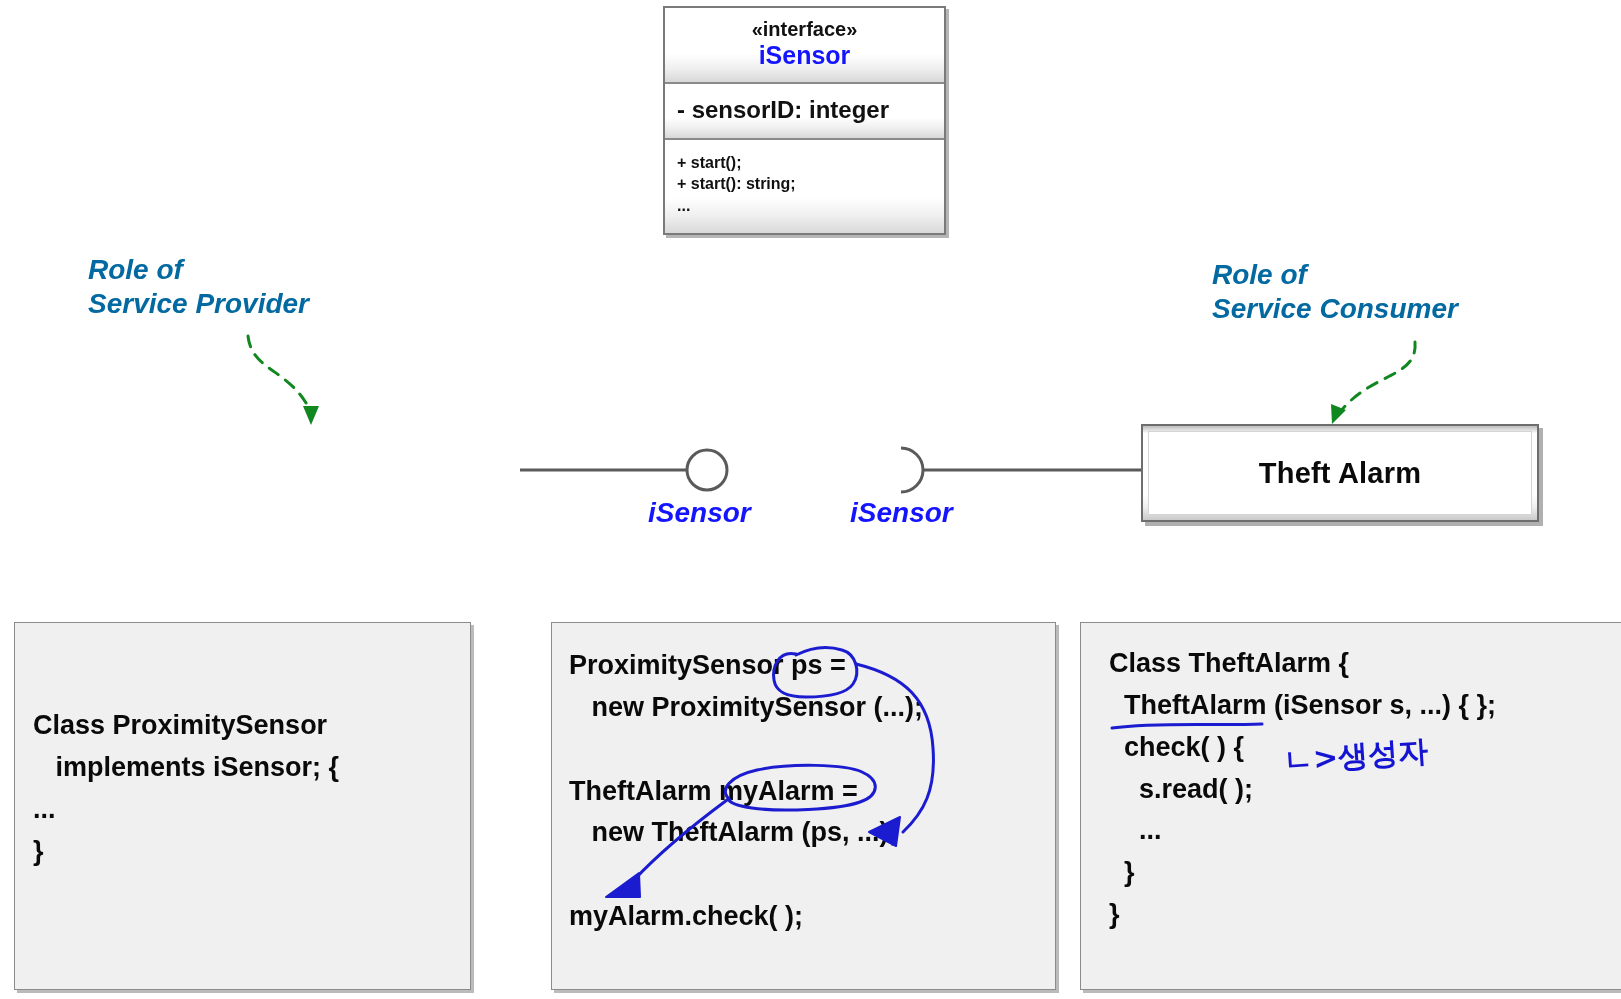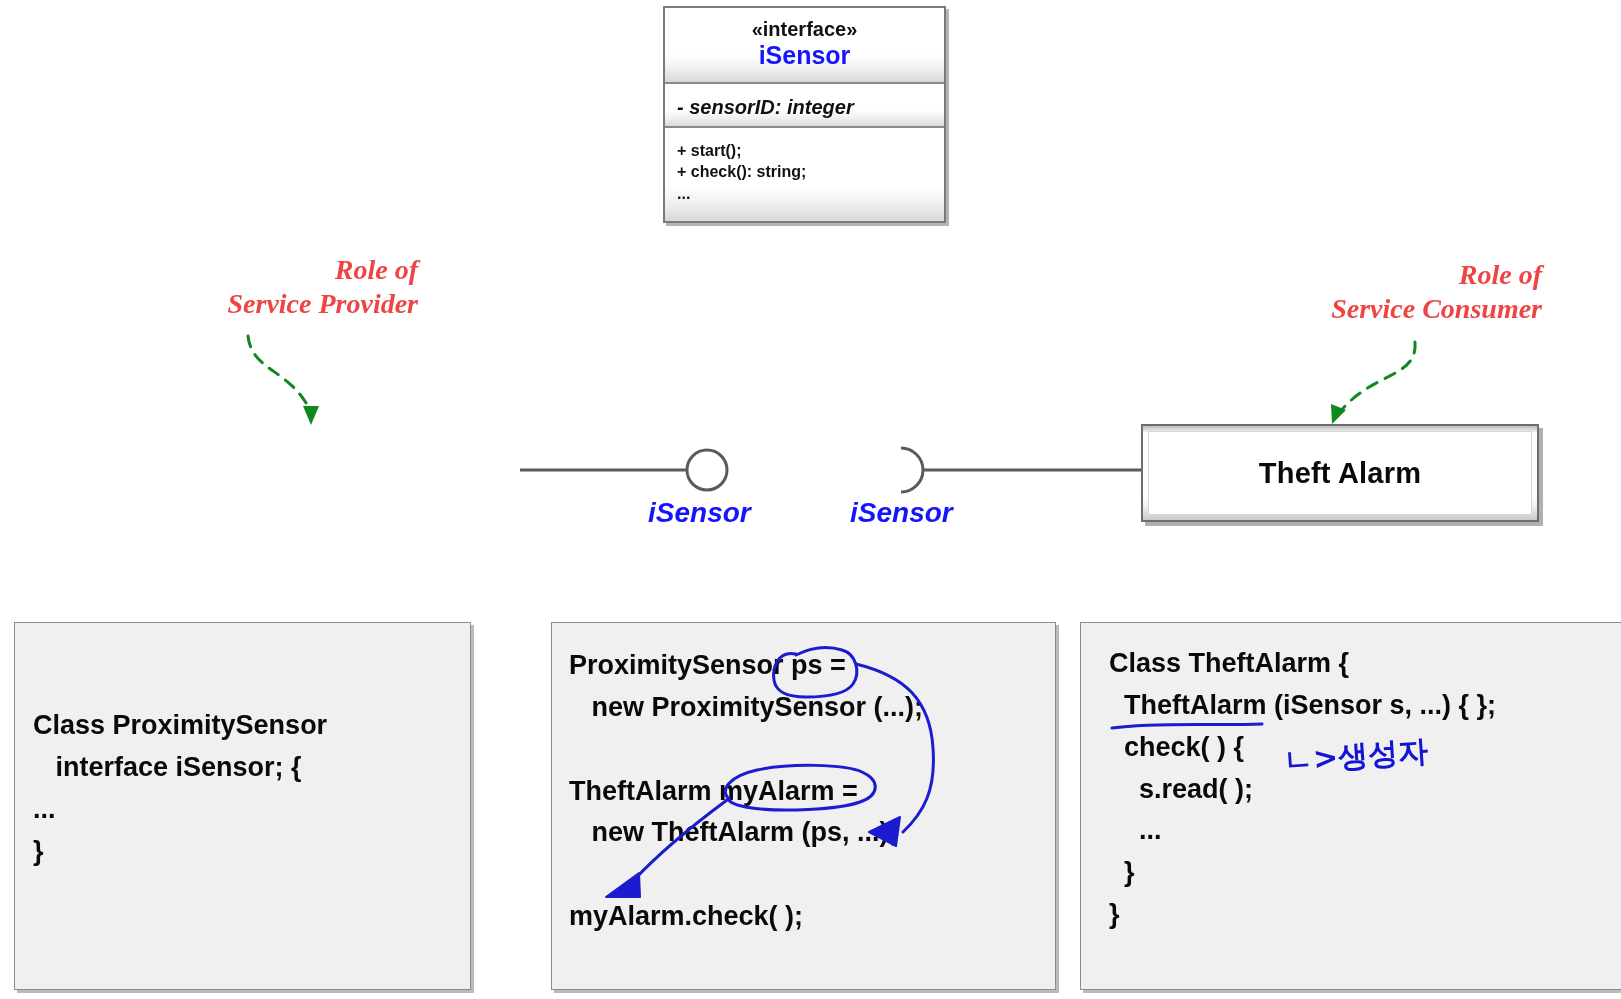--- a/index.html
+++ b/index.html
@@ -51,25 +51,24 @@
     color: #111111;
     line-height: 1.15;
   }
   .iface-name {
     font-size: 25px;
     font-weight: bold;
     color: #1414ff;
     line-height: 1.15;
   }
   .iface-attrs {
-    font-size: 20px;
+    font-size: 24px;
     font-weight: bold;
     color: #111111;
-    padding: 12px 10px 7px 12px;
-    font-style: italic;
+    padding: 12px 10px 14px 12px;
   }
   .iface-ops {
     font-size: 16px;
     font-weight: bold;
     color: #111111;
     padding: 12px 10px 16px 12px;
     line-height: 1.35;
   }
   .op-line { white-space: pre; }
 
@@ -97,28 +96,27 @@
     font-weight: bold;
     color: #0a0a0a;
     letter-spacing: 0.2px;
   }
   #comp-proximity { left: 122px; top: 424px; width: 398px; height: 98px; }
   #comp-theft     { left: 1141px; top: 424px; width: 398px; height: 98px; }
 
   
   .role-note {
     position: absolute;
-    color: #ef4444;
+    color: #0369a1;
     font-weight: bold;
     font-style: italic;
     font-size: 28px;
     line-height: 1.22;
-    text-align: right;
+    text-align: left;
     white-space: pre-line;
-    font-family: Liberation Serif, serif;
   }
   #role-provider { left: 88px; top: 253px; width: 330px; }
   #role-consumer { left: 1212px; top: 258px; width: 330px; }
 
   
   .iface-conn-label {
     position: absolute;
     color: #1414ff;
     font-weight: bold;
     font-style: italic;
@@ -174,21 +172,21 @@
   <div class="iface-box">
     <div class="iface-compartment iface-head">
       <div class="iface-stereotype">«interface»</div>
       <div class="iface-name">iSensor</div>
     </div>
     <div class="iface-compartment iface-attrs">
       <div class="op-line">- sensorID: integer</div>
     </div>
     <div class="iface-compartment iface-ops">
       <div class="op-line">+ start();</div>
-      <div class="op-line">+ check(): string;</div>
+      <div class="op-line">+ start(): string;</div>
       <div class="op-line">...</div>
     </div>
   </div>
 
   <div class="role-note" id="role-provider">Role of
 Service Provider</div>
   <div class="role-note" id="role-consumer">Role of
 Service Consumer</div>
 
   <div class="comp-box" id="comp-theft">
@@ -217,21 +215,21 @@
     </g>
 
     <g>
       <path d="M 901 448 A 22 22 0 0 1 901 492" fill="none" stroke="#5a5a5a" stroke-width="3" stroke-linecap="butt"></path>
       <line x1="923" y1="470" x2="1141" y2="470" stroke="#5a5a5a" stroke-width="3"></line>
     </g>
   </svg>
 
   <div class="code-box" id="code-box-1">
     <div class="code-text" id="code-1-text">Class ProximitySensor
-   interface iSensor; {
+   implements iSensor; {
 ...
 }</div>
   </div>
 
   <div class="code-box" id="code-box-2">
     <div class="code-text" id="code-2-text">ProximitySensor ps =
    new ProximitySensor (...);
 
 TheftAlarm myAlarm =
    new TheftAlarm (ps, ...);

